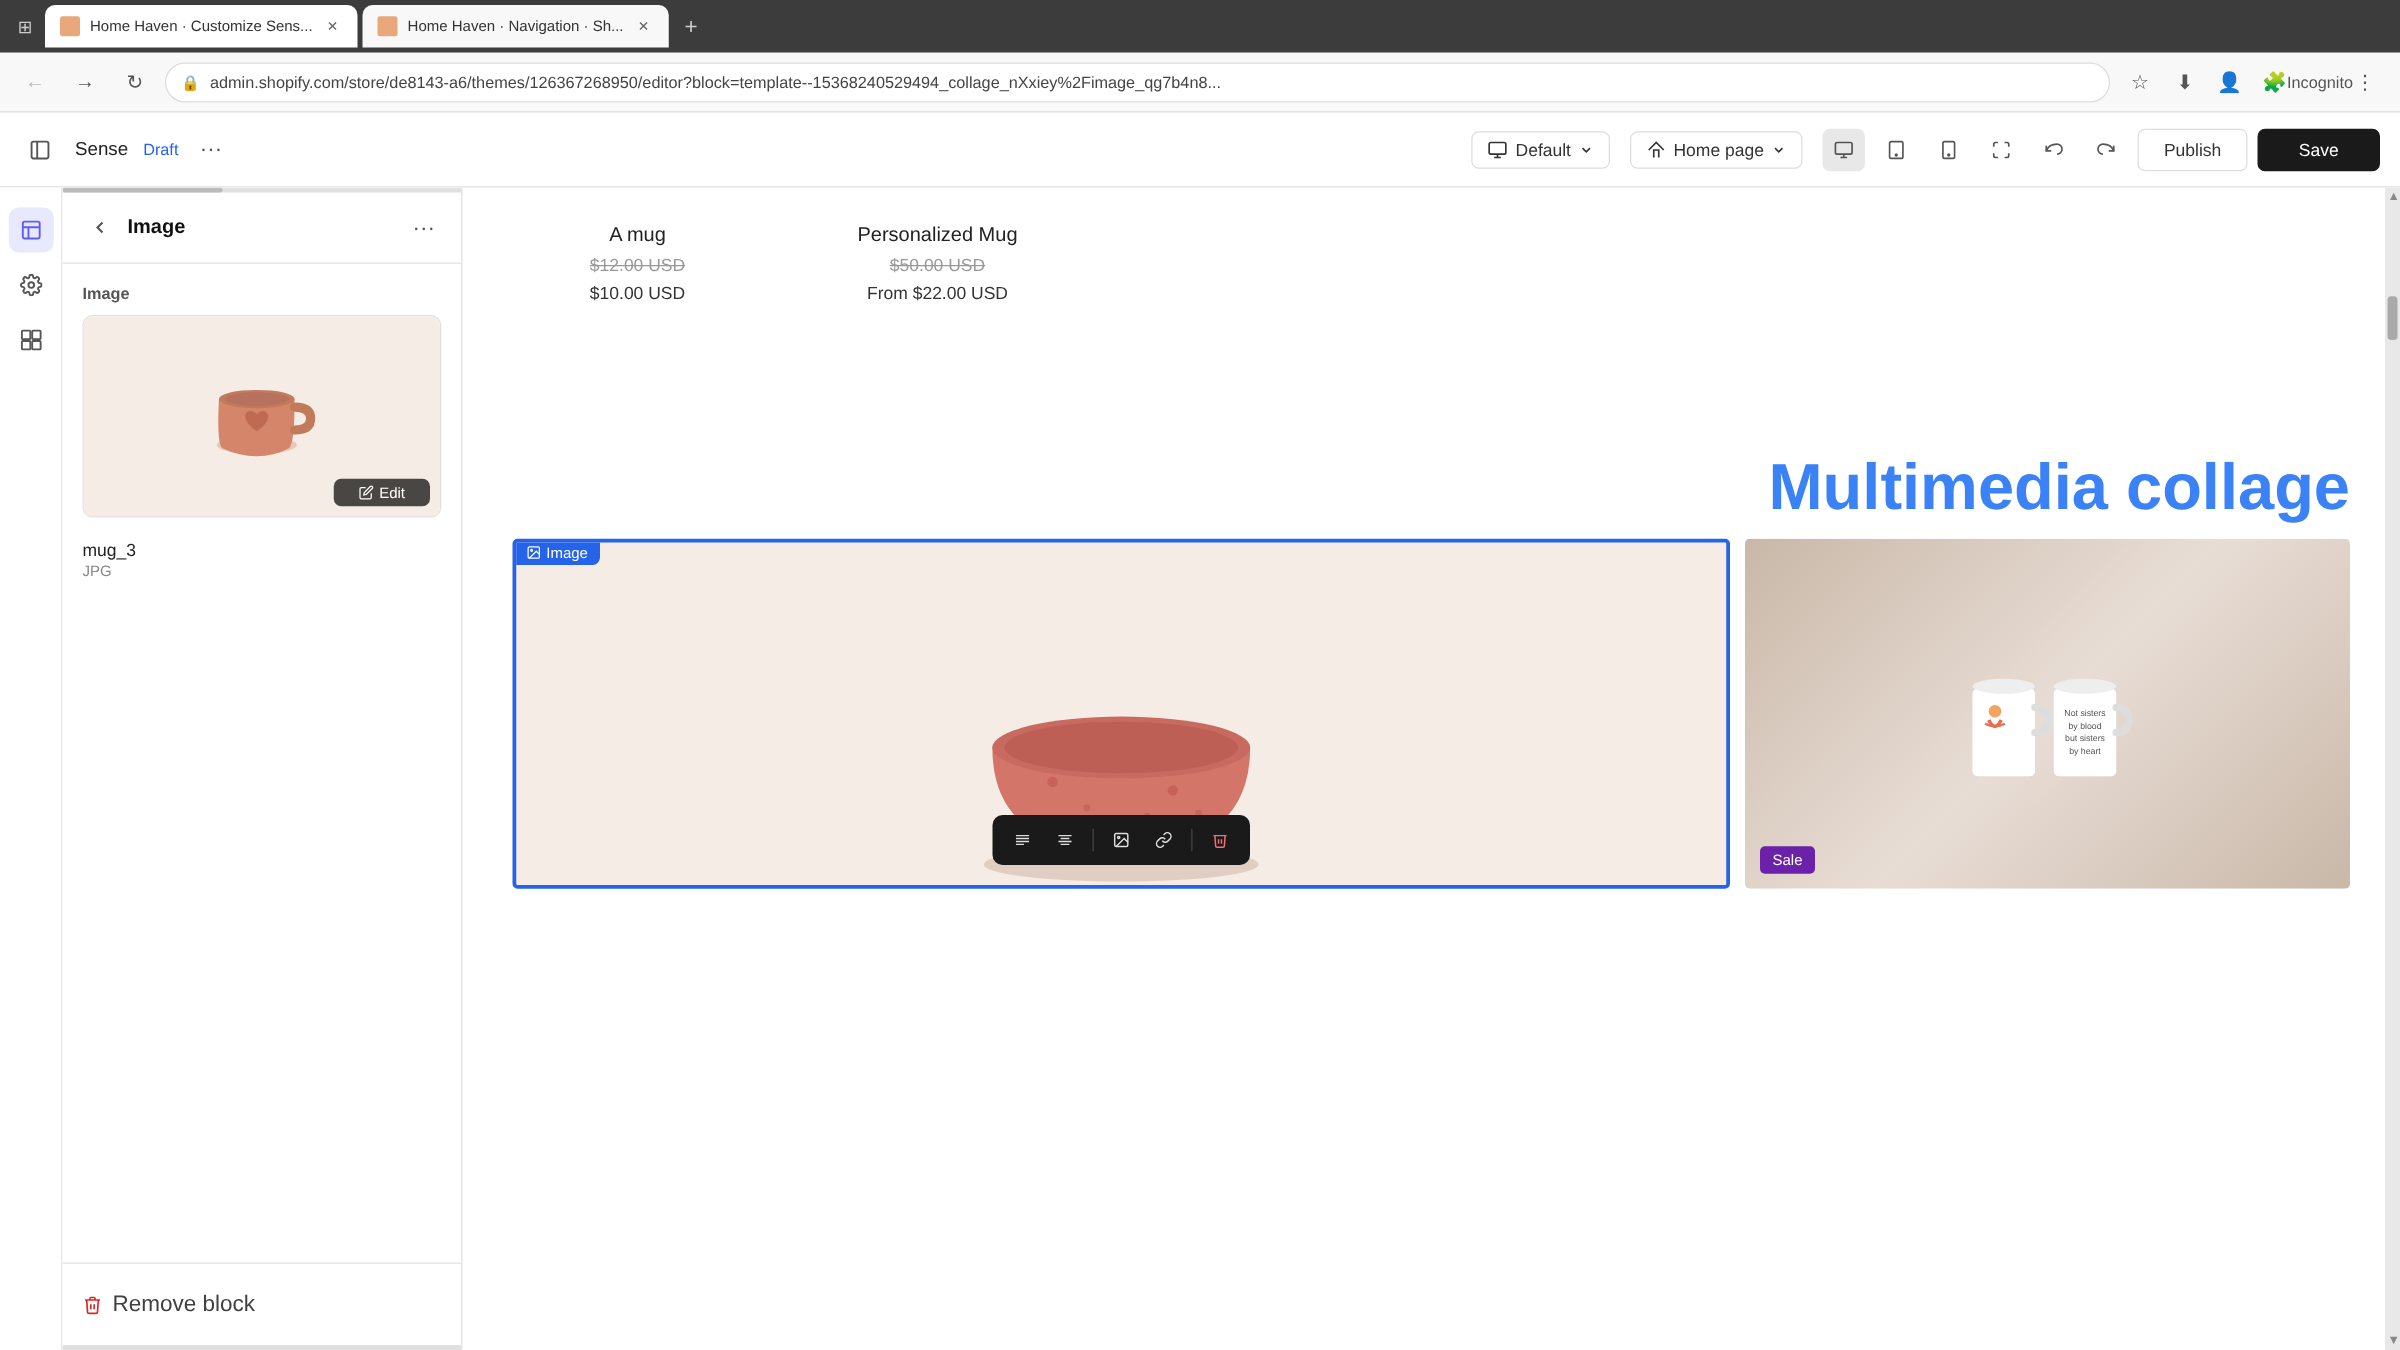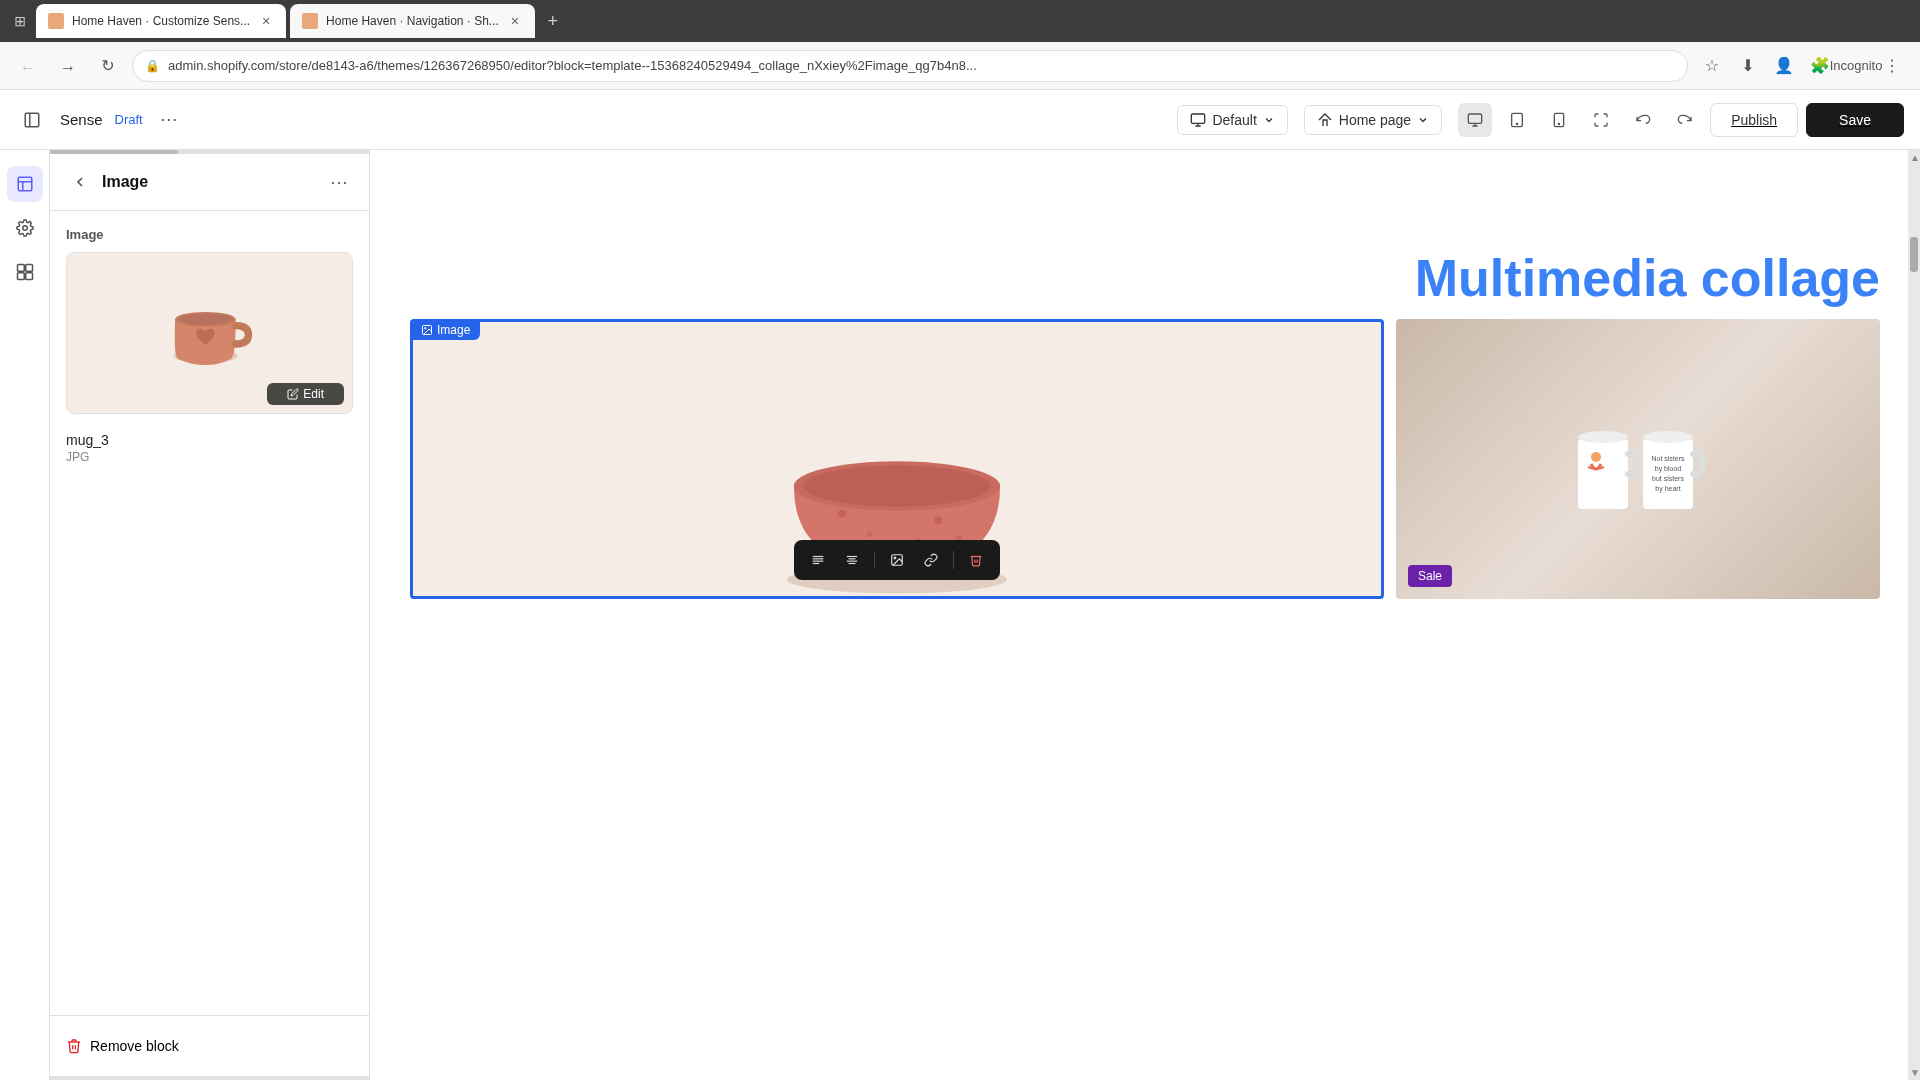--- a/index.html
+++ b/index.html
@@ -182,21 +182,20 @@
       border: 1px solid #ddd;
       border-radius: 6px;
       cursor: pointer;
       font-size: 14px;
       color: #333;
     }
     .header-right {
       display: flex;
       align-items: center;
       gap: 8px;
-      text-decoration: underline;
     }
     .view-btn {
       width: 34px; height: 34px;
       border-radius: 6px;
       display: flex; align-items: center; justify-content: center;
       cursor: pointer;
       color: #555;
       font-size: 16px;
     }
     .view-btn.active { background: #e8e8e8; }
@@ -367,22 +366,22 @@
     }
     .panel-footer {
       padding: 16px;
       border-top: 1px solid #e0e0e0;
       margin-top: auto;
     }
     .remove-block-btn {
       display: flex;
       align-items: center;
       gap: 8px;
-      color: #000000;
-      font-size: 14px;
+      color: #404040;
+      font-size: 18px;
       cursor: pointer;
       padding: 6px 0;
     }
 
     
     .preview-area {
       flex: 1;
       background: #e8e8e8;
       overflow-y: auto;
       display: flex;
@@ -758,20 +757,32 @@
             <span>Remove block</span>
           </div>
         </div>
 
         <div style="height:4px;background:#e0e0e0;"></div>
       </div>
 
       <div class="preview-area">
         <div class="preview-content">
 
+          <div class="products-section">
+            <div class="product-card">
+              <div class="product-title">A mug</div>
+              <div class="product-price-original">$12.00 USD</div>
+              <div class="product-price-sale">$10.00 USD</div>
+            </div>
+            <div class="product-card">
+              <div class="product-title">Personalized Mug</div>
+              <div class="product-price-original">$50.00 USD</div>
+              <div class="product-price-sale">From $22.00 USD</div>
+            </div>
+          </div>
 
           <div style="height: 60px;"></div>
 
           <div class="collage-section">
             <h2 class="collage-title">Multimedia collage</h2>
 
             <div class="collage-images">
 
               <div class="collage-main">
                 <div class="image-label-tag">

